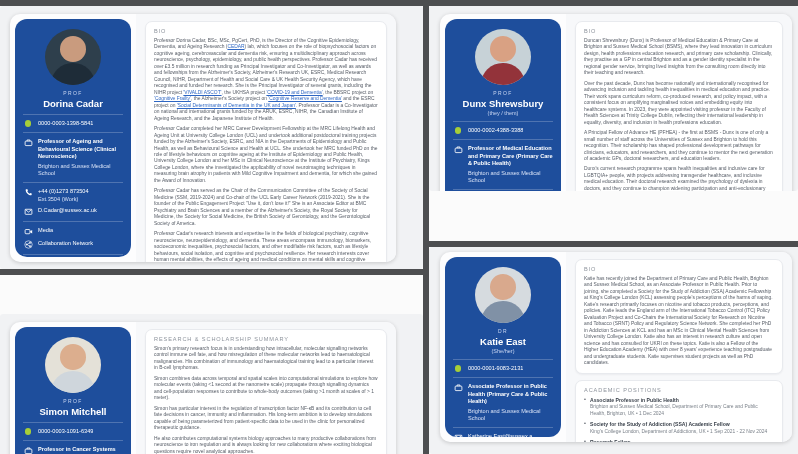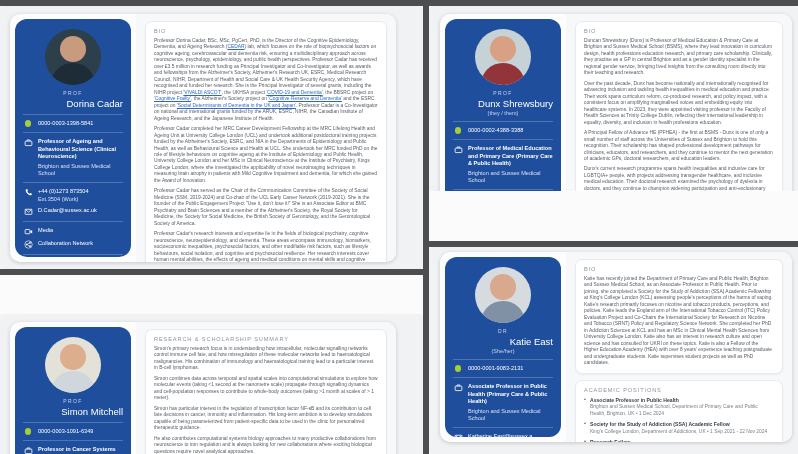--- a/index.html
+++ b/index.html
@@ -16,21 +16,21 @@
     background:var(--av-bg,#ccd4da);}
   .avatar::before{content:"";position:absolute;width:46%;height:46%;left:27%;top:13%;border-radius:50%;
     background:var(--av-skin,#d9a98d);}
   .avatar::after{content:"";position:absolute;width:78%;height:44%;left:11%;top:61%;
     border-radius:50% 50% 0 0/85% 85% 0 0;background:var(--av-shirt,#7b8aa0);}
   .av-dorina{--av-bg:#2e3f4c;--av-skin:#c99b7e;--av-shirt:#1e2c38;}
   .av-dunx{--av-bg:#c7d2d7;--av-skin:#d9a183;--av-shirt:#93333a;}
   .av-simon{--av-bg:#e4e1d8;--av-skin:#dcae8e;--av-shirt:#cfd6dc;}
   .av-katie{--av-bg:#d6dbdf;--av-skin:#d9a98d;--av-shirt:#8091a6;}
   .sb-label{text-align:center;font-size:5px;letter-spacing:1.4px;color:#c9d6f2;}
-  .sb-name{text-align:right;font-size:9.5px;font-weight:normal;margin:2px 0 1px;}
+  .sb-name{text-align:center;font-size:9.5px;font-weight:bold;margin:2px 0 1px;}
   .sb-pronouns{text-align:center;font-size:5.5px;color:#c9d6f2;margin-bottom:2px;}
   .sb-divider{border-top:1px solid rgba(255,255,255,.22);margin:5px 0;}
   .sb-row{display:flex;gap:5px;font-size:5.6px;line-height:1.32;align-items:flex-start;margin:4px 0;}
   .sb-icon{width:10px;flex-shrink:0;display:flex;justify-content:center;align-items:center;color:#fff;}
   .sb-icon svg{display:block;}
   .orcid-dot{width:6.5px;height:6.5px;border-radius:50%;background:#a6ce39;display:inline-block;}
   .sb-role-title{font-weight:bold;display:block;}
   .sb-inst{display:block;color:#d7e1f6;margin-top:2px;}
   .sb-sub{display:block;color:#d7e1f6;}
   .nowrap{white-space:nowrap;overflow:hidden;}

